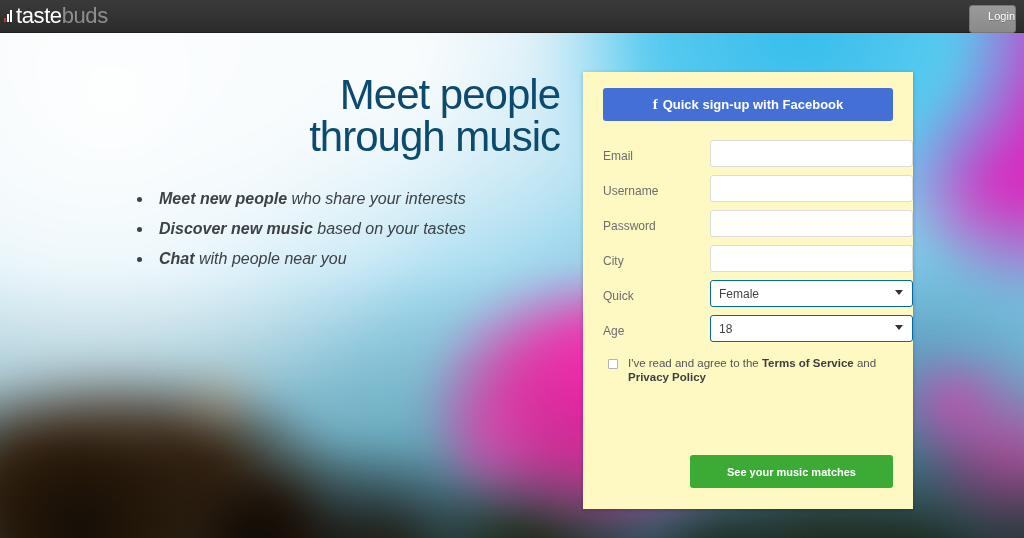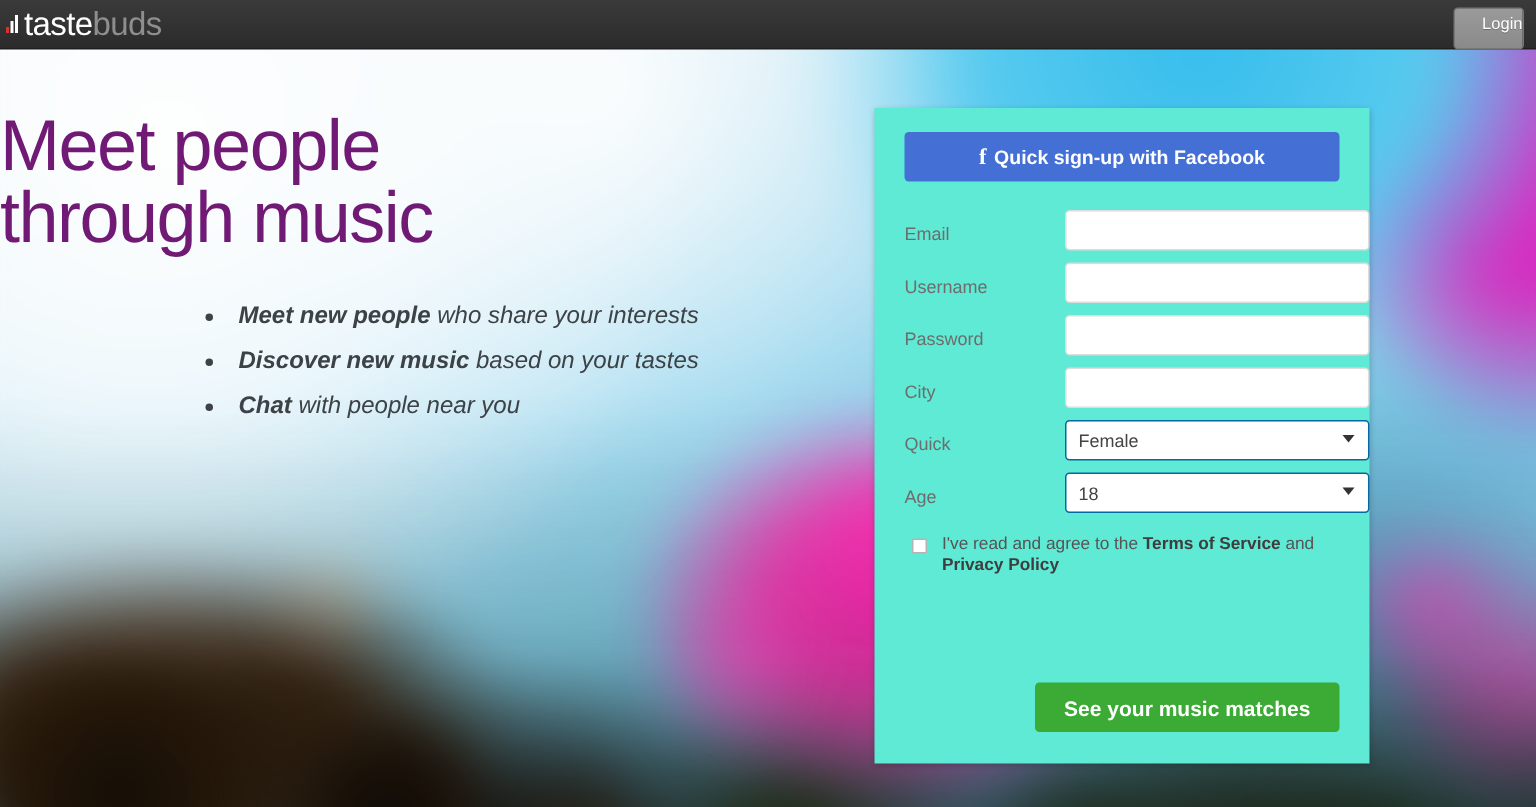--- a/index.html
+++ b/index.html
@@ -121,25 +121,25 @@
 
   
   .hero {
     position: absolute;
     left: 0; top: 74px;
     width: 560px;
     z-index: 10;
   }
   .hero-title {
     margin: 0;
-    color: #701a75;
-    font-size: 48px;
+    color: #0c4a6e;
+    font-size: 42px;
     font-weight: 400;
     line-height: 0.99;
-    text-align: left;
+    text-align: right;
     letter-spacing: -1px;
   }
   .hero-title .l2 { display: block; }
   .hero-list {
     margin: 34px 0 0 0;
     padding: 0;
     list-style: none;
     color: #3c4245;
     font-size: 16px;
     line-height: 1.0;
@@ -160,21 +160,21 @@
     border-radius: 50%;
   }
   .hero-list b { font-weight: 700; }
 
   
   .card {
     position: absolute;
     left: 583px; top: 72px;
     width: 330px;
     height: 437px;
-    background: #5eead4;
+    background: #fef9c3;
     box-shadow: 0 1px 4px rgba(0,0,0,0.22);
     z-index: 15;
   }
   .fb-btn {
     position: absolute;
     left: 20px; top: 16px;
     width: 290px; height: 33px;
     background: #4470d6;
     border-radius: 3px;
     color: #fff;
@@ -269,21 +269,21 @@
   .terms .txt b { font-weight: 700; color: #3e3e3e; }
 
   .submit-btn {
     position: absolute;
     left: 107px; top: 383px;
     width: 203px; height: 33px;
     background: #3cab35;
     border: none;
     border-radius: 3px;
     color: #ffffff;
-    font-size: 14px;
+    font-size: 11px;
     font-weight: 700;
     cursor: pointer;
     font-family: "Liberation Sans", sans-serif;
   }
 </style>
 </head>
 <body>
 
 <div id="page">
 

